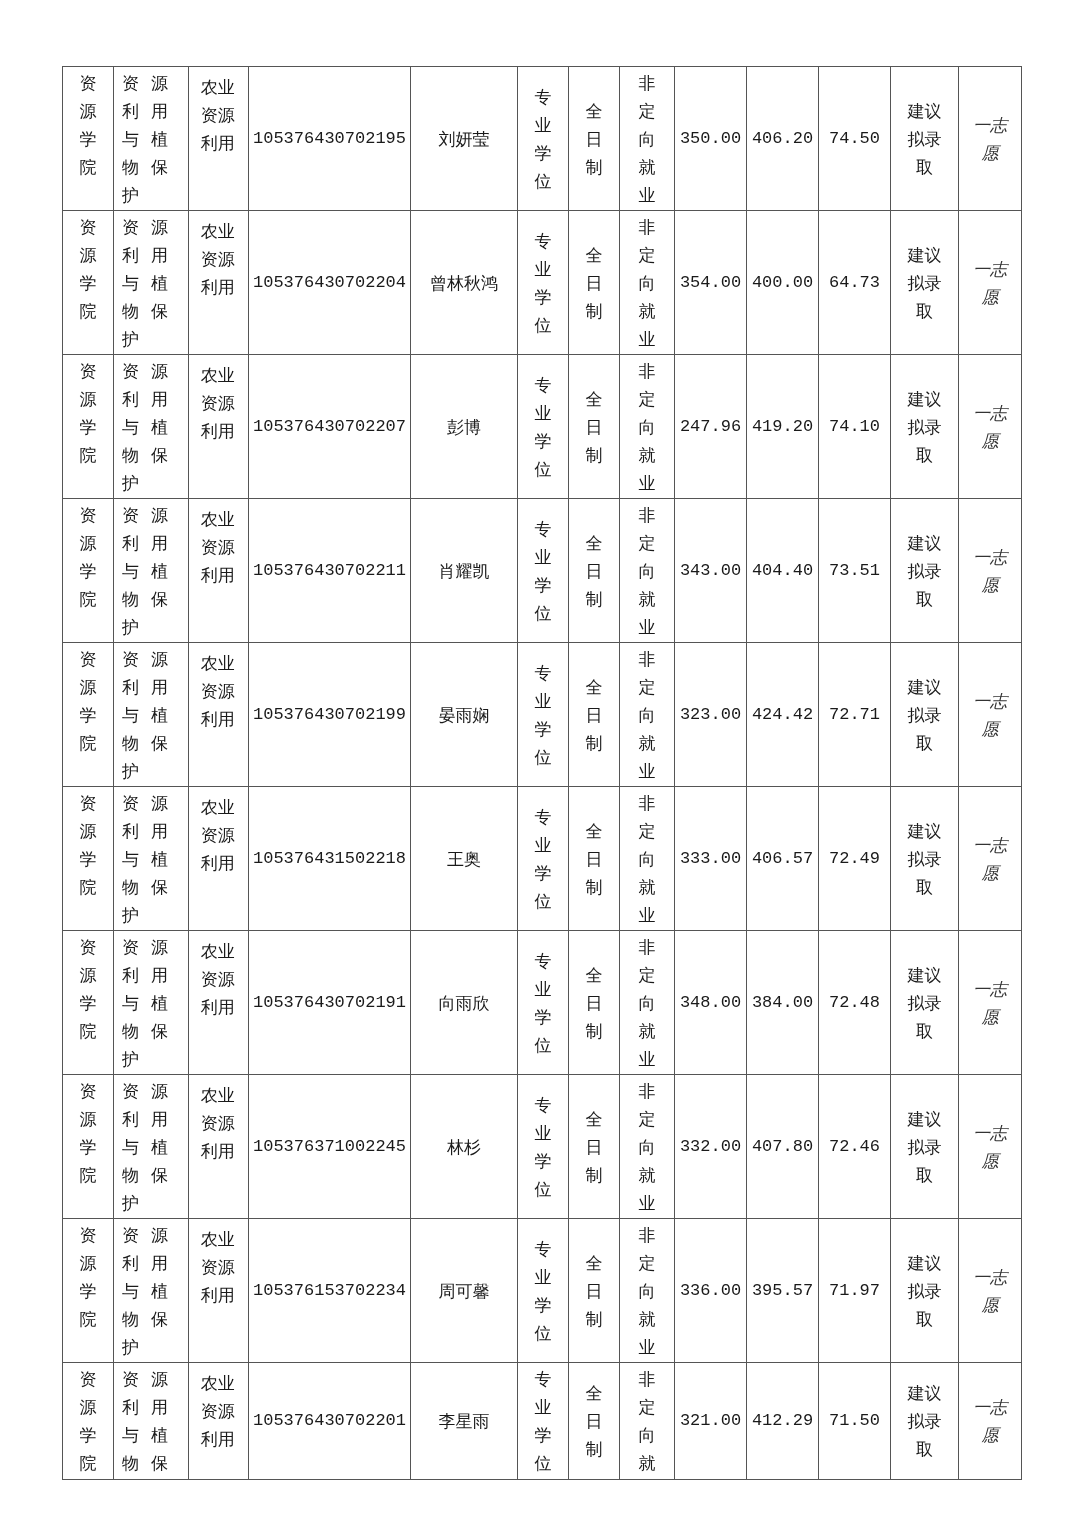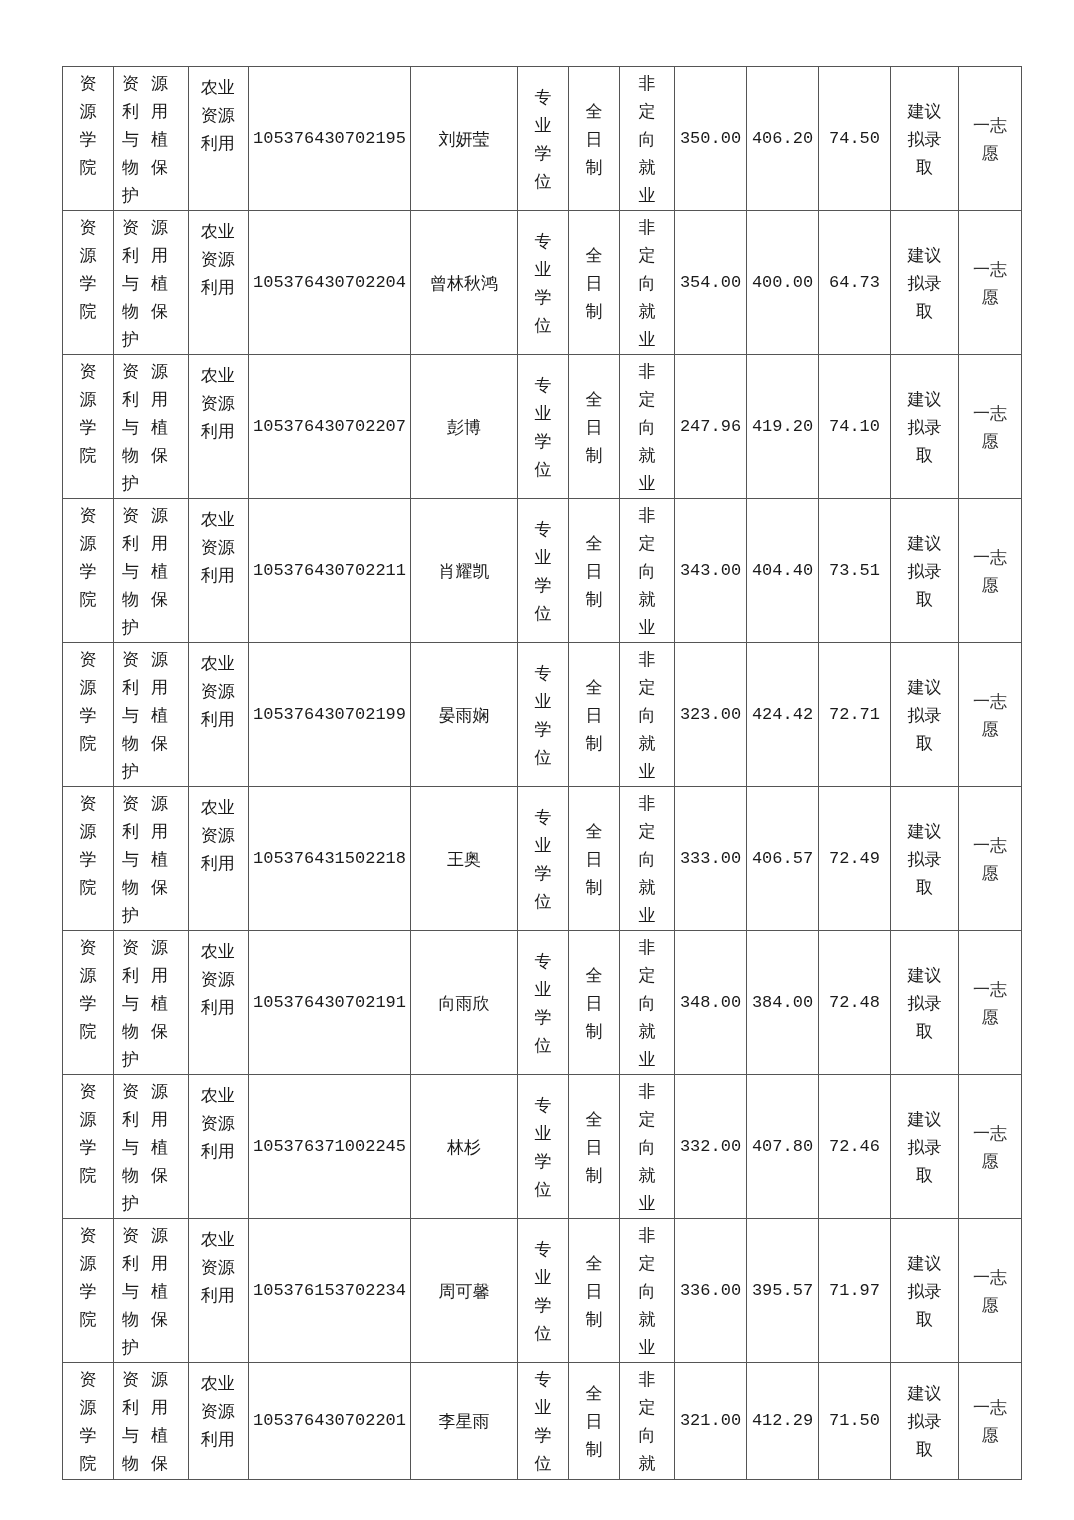--- a/index.html
+++ b/index.html
@@ -12,21 +12,21 @@
   .num { font-family: Liberation Mono, monospace; font-size: 18px; margin-top: 28px; }
   .vstack { display: block; width: 1.2em; margin: 0 auto; word-break: break-all; line-height: 28px; }
   .vtop { vertical-align: top !important; padding-top: 2px !important; }
   .college { width: 1.1em; margin: 0 auto; display: block; word-break: break-all; }
   .major { display: block; width: 58px; margin: 0 auto; text-align: justify; text-align-last: justify;
            word-break: break-all; letter-spacing: 0; }
   .major span { display: inline-block; width: 50%; text-align: left; }
   .major span.r { text-align: right; }
   .direction { display: block; width: 2.1em; margin: 4px auto; word-break: break-all; text-align: left; line-height: 28px; }
   .remark { display: block; width: 2.2em; margin: 16px auto; word-break: break-all; line-height: 28px; }
-  .wish { display: block; width: 2.2em; margin: 0 auto; word-break: break-all; line-height: 28px; color: #333; }
+  .wish { display: block; width: 2.2em; margin: 0 auto; word-break: break-all; line-height: 28px; color: #333; font-style: italic; }
 </style>
 </head>
 <body>
 
 <table class="roster">
   <colgroup>
     <col style="width:51px">
       <col style="width:75px">
       <col style="width:60px">
       <col style="width:162px">

